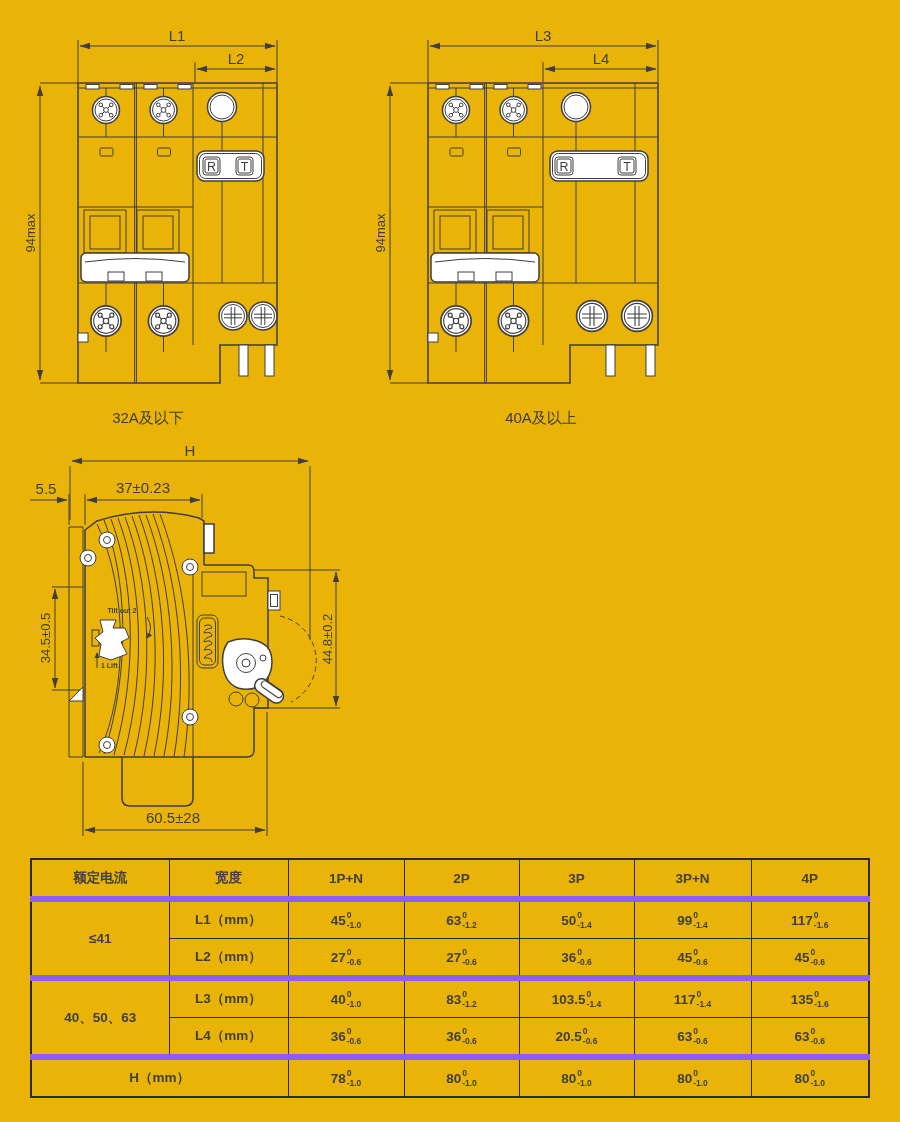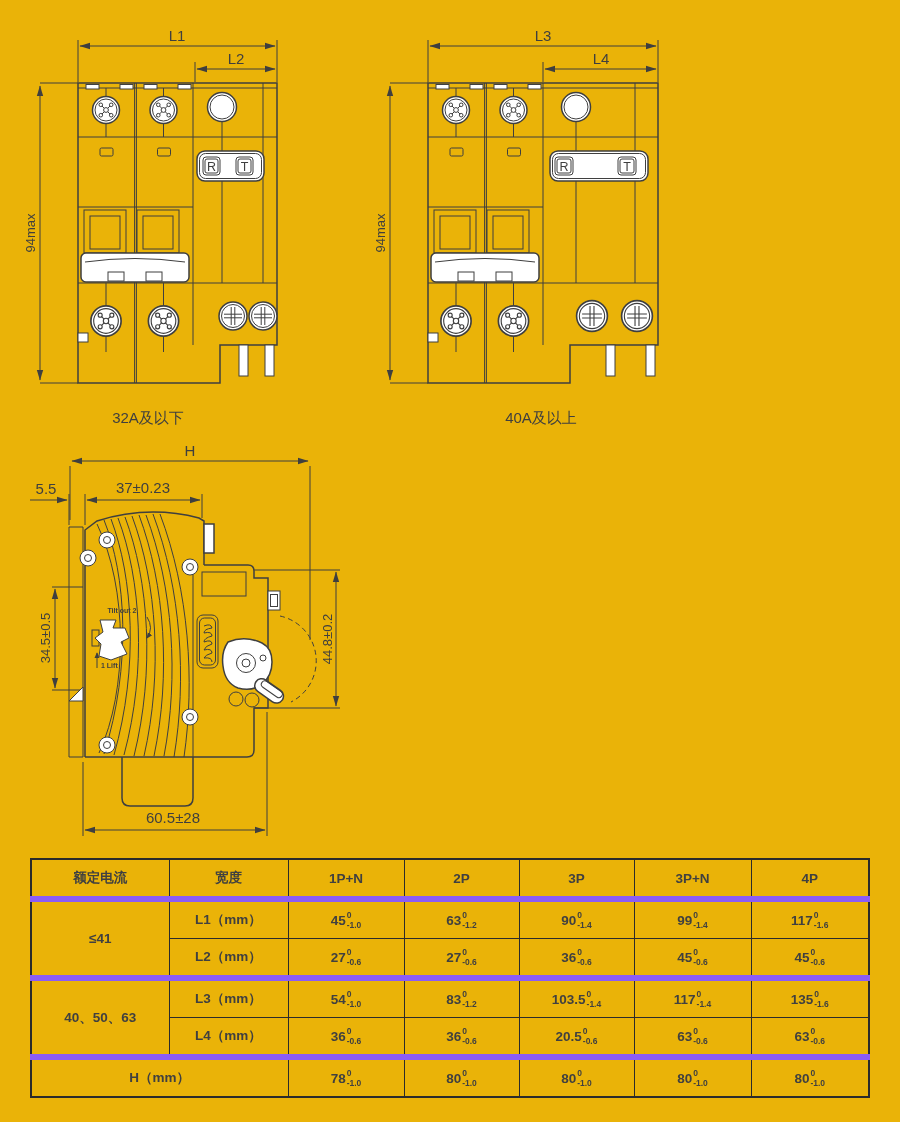--- a/index.html
+++ b/index.html
@@ -350,21 +350,21 @@
               </span>
             </span></td>
       <td class="bt2"><span class="tol">
               <span>63</span>
               <span class="st">
                 <span>0</span>
                 <span>-1.2</span>
               </span>
             </span></td>
       <td class="bt2"><span class="tol">
-              <span>90</span>
+              <span>50</span>
               <span class="st">
                 <span>0</span>
                 <span>-1.4</span>
               </span>
             </span></td>
       <td class="bt2"><span class="tol">
               <span>99</span>
               <span class="st">
                 <span>0</span>
                 <span>-1.4</span>
@@ -413,21 +413,21 @@
               <span class="st">
                 <span>0</span>
                 <span>-0.6</span>
               </span>
             </span></td>
     </tr>
     <tr>
       <td class="bt2" rowspan="2">40、50、63</td>
       <td class="bt2">L3（mm）</td>
       <td class="bt2"><span class="tol">
-              <span>54</span>
+              <span>40</span>
               <span class="st">
                 <span>0</span>
                 <span>-1.0</span>
               </span>
             </span></td>
       <td class="bt2"><span class="tol">
               <span>83</span>
               <span class="st">
                 <span>0</span>
                 <span>-1.2</span>

